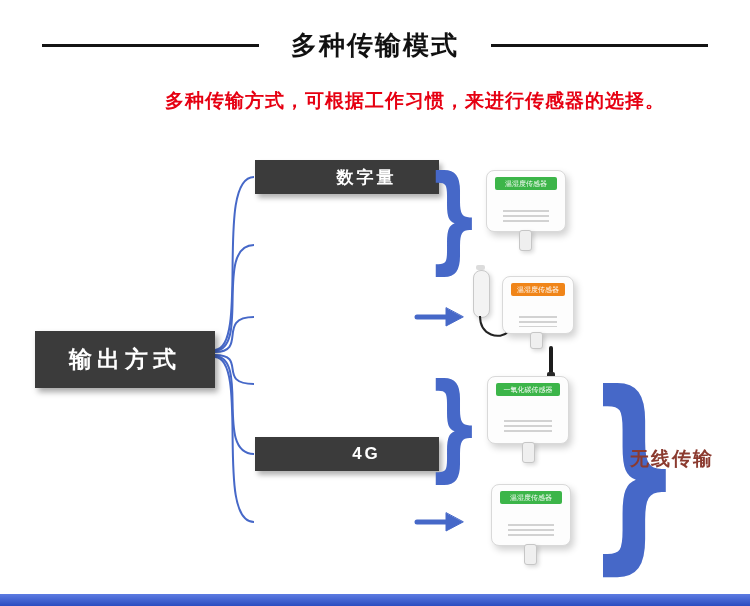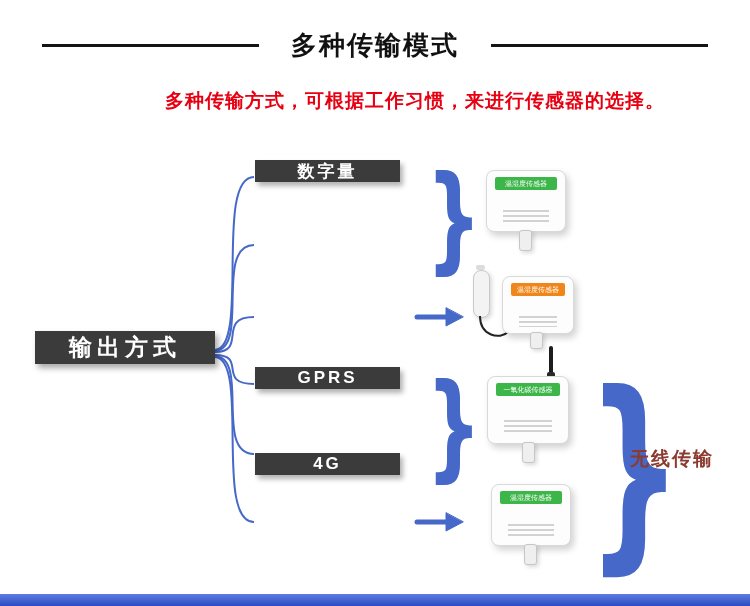--- a/index.html
+++ b/index.html
@@ -7,30 +7,30 @@
     position:relative;width:750px;height:606px;background:#ffffff;overflow:hidden;
     font-family:"Liberation Sans","DejaVu Sans",sans-serif;
   }
   
   .title-row{position:absolute;top:28px;left:42px;right:42px;display:flex;align-items:center;gap:32px;}
   .title-line{flex:1;height:3px;background:#141414;}
   .page-title{font-size:26px;font-weight:bold;color:#111;letter-spacing:2px;white-space:nowrap;}
   .subtitle{position:absolute;top:88px;left:0;width:100%;text-align:center;
     color:#e60012;font-size:19px;font-weight:bold;letter-spacing:1px;margin-left:40px;}
   
-  .root-node{position:absolute;left:35px;top:331px;width:180px;height:33px;background:#3b3b3b;
+  .root-node{position:absolute;left:35px;top:331px;width:180px;height:57px;background:#3b3b3b;
     color:#fff;font-size:23px;font-weight:bold;letter-spacing:5px;
     display:flex;align-items:center;justify-content:center;
     box-shadow:3px 4px 6px rgba(0,0,0,0.35);}
   
-  .mode{position:absolute;left:255px;width:145px;height:22px;background:#3b3b3b;color:#fff;
+  .mode{position:absolute;left:255px;width:145px;height:34px;background:#3b3b3b;color:#fff;
     font-size:17px;font-weight:bold;letter-spacing:3px;
     display:flex;align-items:center;justify-content:center;
-    box-shadow:3px 4px 5px rgba(0,0,0,0.3);}
-  .m0{top:160px}.m1{top:228px}.m2{top:300px}.m3{top:367px}.m4{top:453px}.m5{top:505px}
+    box-shadow:3px 4px 5px rgba(0,0,0,0.3);padding-left:39px;}
+  .m0{top:160px}.m1{top:228px}.m2{top:300px}.m3{top:367px}.m4{top:437px}.m5{top:505px}
   
   .connectors{position:absolute;left:0;top:0;width:750px;height:606px;pointer-events:none;}
   
   .brace{position:absolute;color:#4668c8;font-weight:bold;line-height:1;
     font-family:"DejaVu Sans",sans-serif;transform-origin:top left;}
   .brace-s1{left:426px;top:162px;font-size:92px;transform:scale(0.85,1.25);}
   .brace-s2{left:426px;top:370px;font-size:92px;transform:scale(0.85,1.25);}
   .brace-big{left:586px;top:366px;font-size:200px;transform:scale(0.68,1.05);}
   
   .sensor{position:absolute;}
@@ -82,21 +82,20 @@
       <line x1="417" y1="317" x2="446" y2="317"></line>
       <polygon points="446,308 446,326 463,317" stroke-width="1"></polygon>
       <line x1="417" y1="522" x2="446" y2="522"></line>
       <polygon points="446,513 446,531 463,522" stroke-width="1"></polygon>
     </g>
   </svg>
 
   <div class="root-node">输出方式</div>
 
   <div class="mode m0">数字量</div>
-  <div class="mode m3">GPRS</div>
   <div class="mode m4">4G</div>
 
   <div class="brace brace-s1">}</div>
   <div class="brace brace-s2">}</div>
   <div class="brace brace-big">}</div>
 
   <div class="sensor" style="left:482px;top:170px;width:90px;height:86px;">
     <div class="s-box" style="left:4px;top:0;width:78px;height:60px;">
       <div class="s-band band-green">温湿度传感器</div>
       <div class="s-slits"></div>

